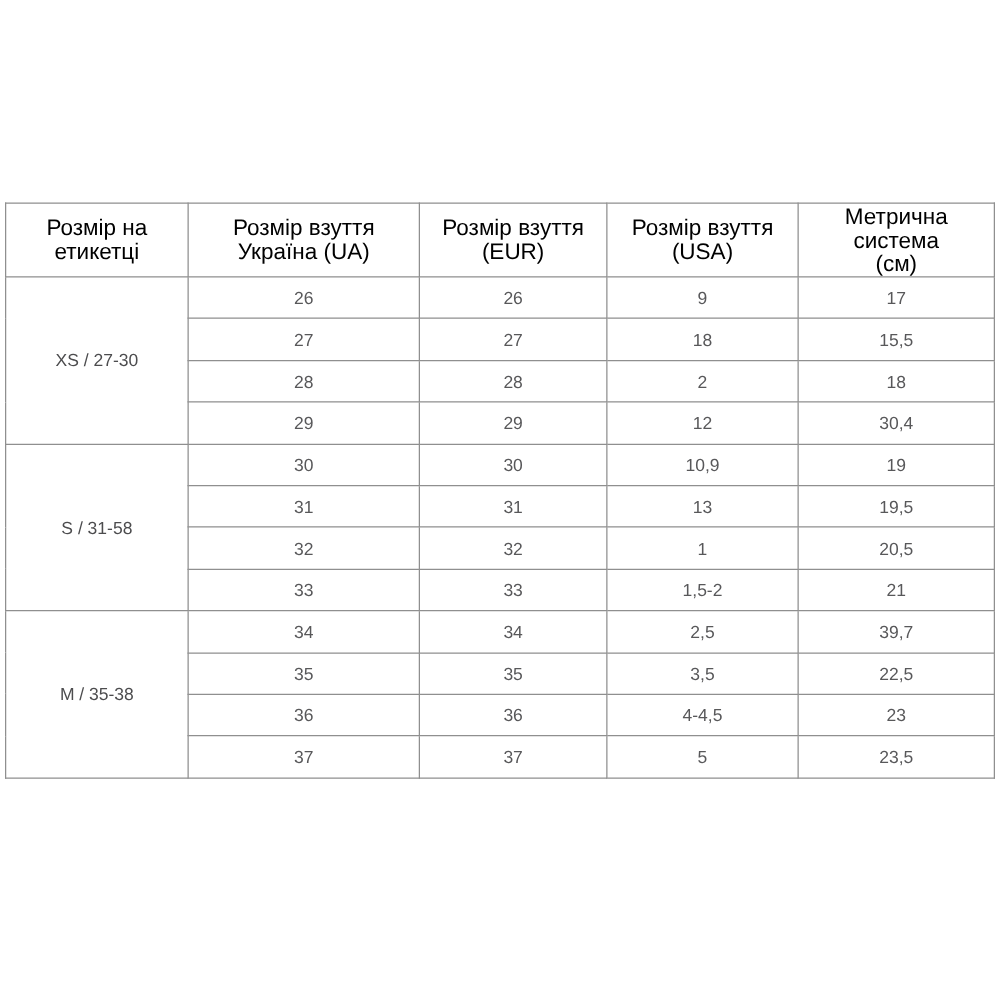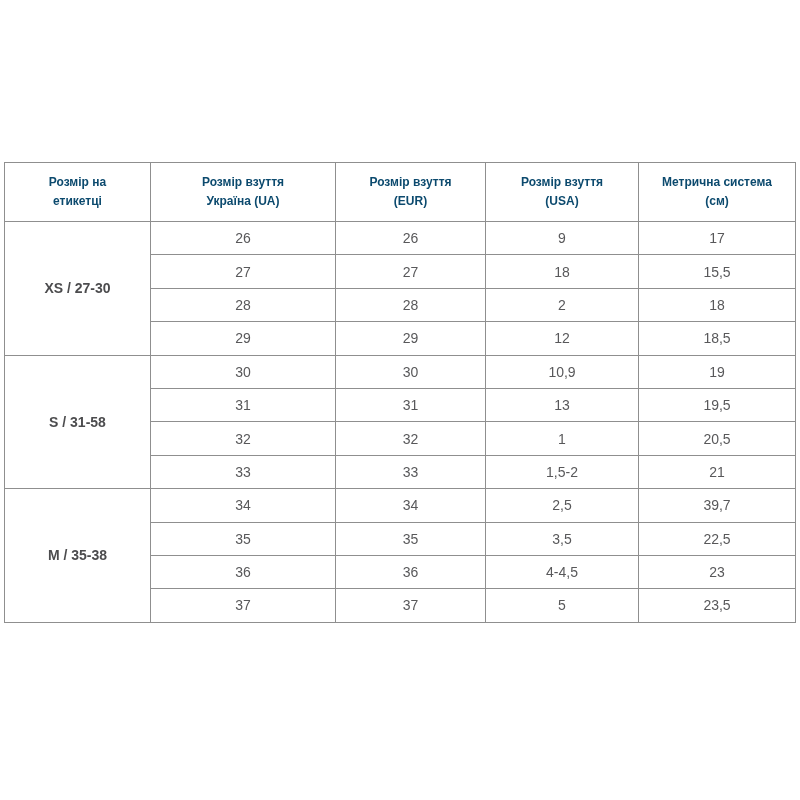--- a/index.html
+++ b/index.html
@@ -22,35 +22,35 @@
   table.size-chart th,
   table.size-chart td {
     border: 1px solid #8f8f8f;
     text-align: center;
     vertical-align: middle;
     padding: 0 4px;
     box-sizing: border-box;
   }
   table.size-chart th {
     height: 59px;
-    font-size: 12px;
-    font-weight: bold;
-    color: #0c4a6e;
+    font-size: 18px;
+    font-weight: normal;
+    color: #000000;
     line-height: 19px;
     white-space: pre-line;
   }
   table.size-chart td {
     height: 33.4px;
     font-size: 14px;
     font-weight: normal;
     color: #58585a;
     margin-left: 16px;
   }
   table.size-chart td.group-label {
-    font-weight: bold;
+    font-weight: normal;
     color: #4c4c4e;
   }
   col.c1 { width: 146px; }
   col.c2 { width: 185px; }
   col.c3 { width: 150px; }
   col.c4 { width: 153px; }
   col.c5 { width: 157px; }
 </style>
 </head>
 <body>
@@ -96,21 +96,21 @@
       <tr>
         <td>28</td>
         <td>28</td>
         <td>2</td>
         <td>18</td>
       </tr>
       <tr>
         <td>29</td>
         <td>29</td>
         <td>12</td>
-        <td>18,5</td>
+        <td>30,4</td>
       </tr>
 
       <tr>
         <td class="group-label" rowspan="4">S / 31-58</td>
         <td>30</td>
         <td>30</td>
         <td>10,9</td>
         <td>19</td>
       </tr>
       <tr>

